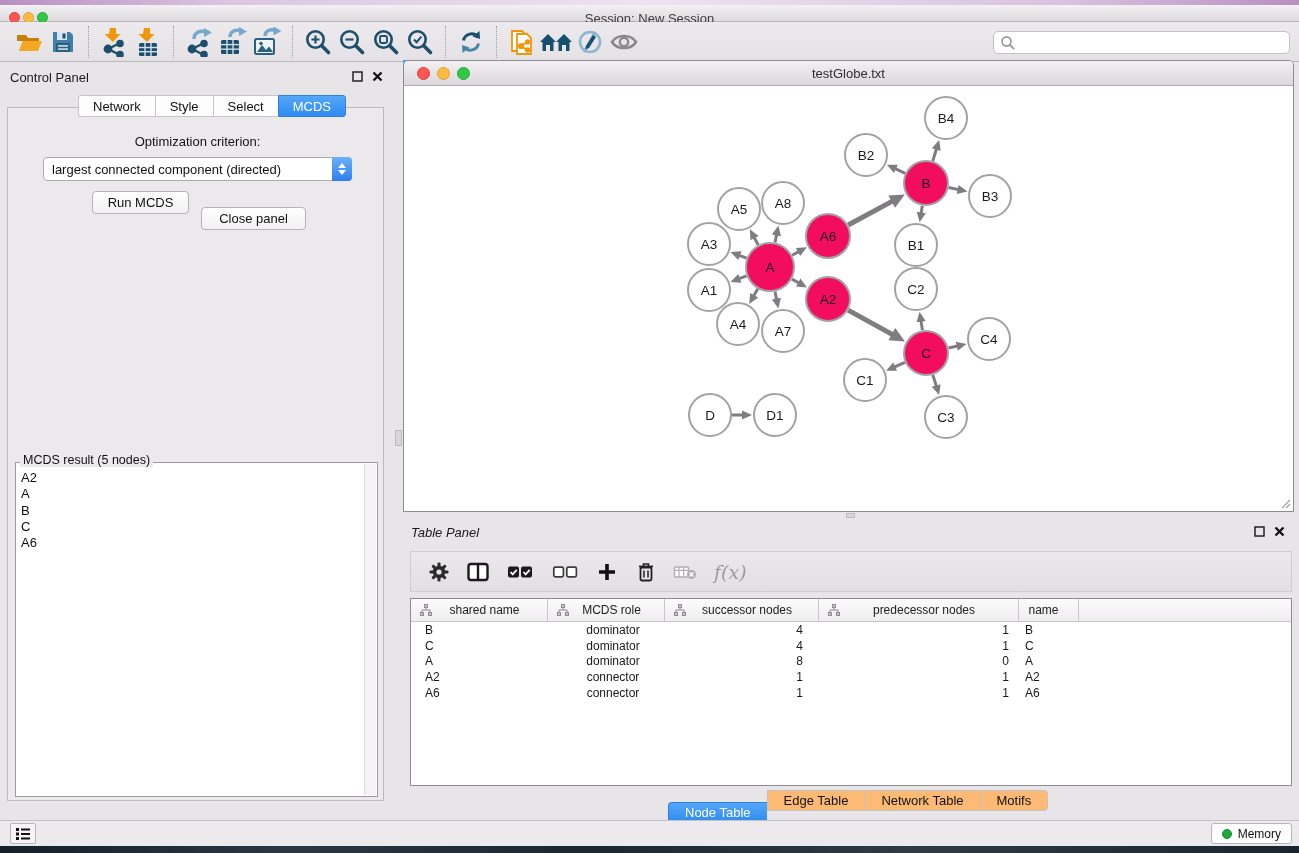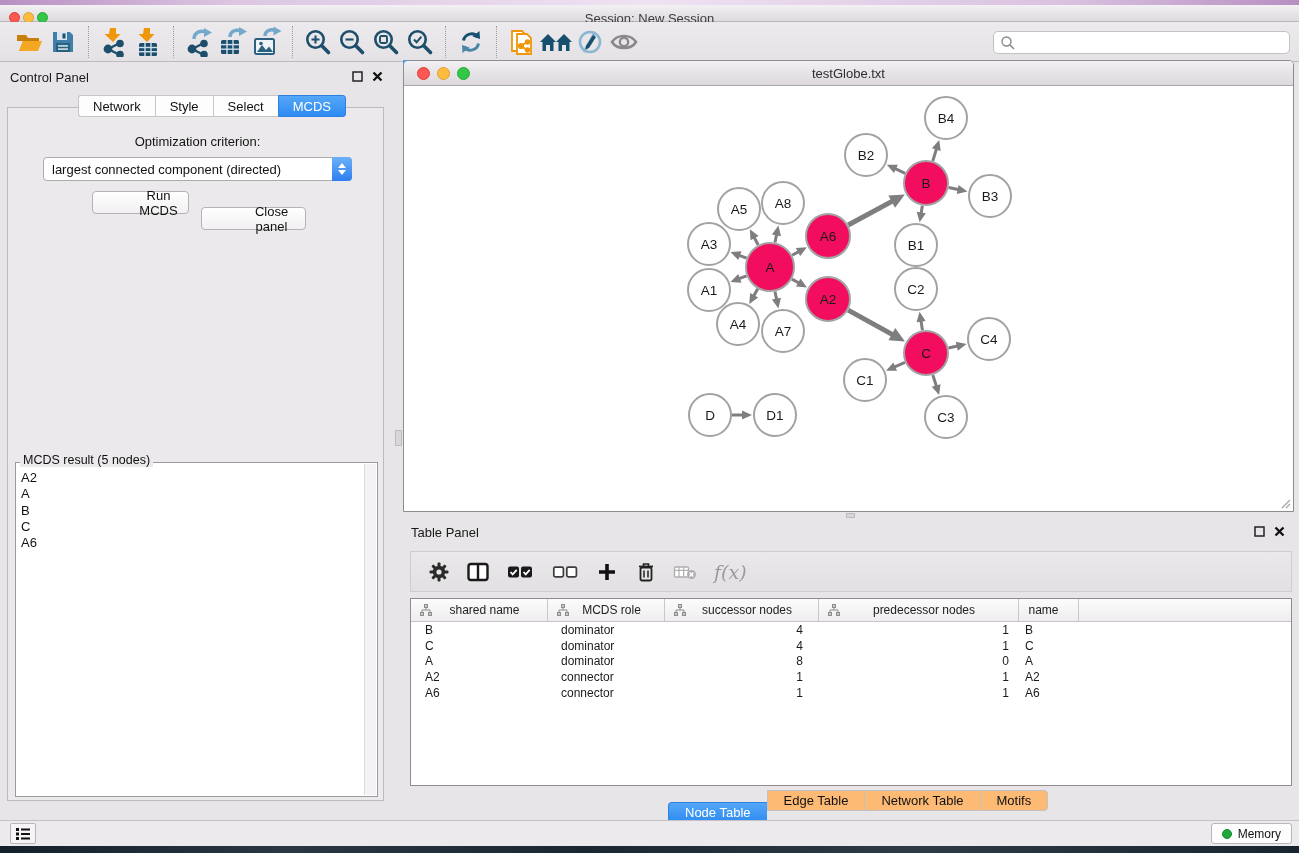--- a/index.html
+++ b/index.html
@@ -43,21 +43,21 @@
   .opt-label { position:absolute; left:0; top:72px; width:395px; text-align:center; font-size:13px; color:#141414; }
   .dropdown { position:absolute; left:43px; top:95px; width:309px; height:24px; background:#fff;
     border:1px solid #ababab; border-radius:4px; display:flex; align-items:center; }
   .dropdown .dd-text { flex:1; font-size:13px; padding-left:8px; color:#111; white-space:nowrap; overflow:hidden; }
   .dd-stepper { width:20px; height:24px; margin-right:-1px; border-radius:0 4px 4px 0;
     background:linear-gradient(#6cb1f8,#2e7ef0); display:flex; flex-direction:column; align-items:center; justify-content:center; gap:2px; }
   .dd-stepper .up { width:0; height:0; border-left:4px solid transparent; border-right:4px solid transparent; border-bottom:5px solid #fff; }
   .dd-stepper .down { width:0; height:0; border-left:4px solid transparent; border-right:4px solid transparent; border-top:5px solid #fff; }
   .cp-btn { position:absolute; top:129px; height:23px; background:linear-gradient(#ffffff,#f2f0f2);
     border:1px solid #b5b3b5; border-radius:4px; font-size:13px; font-family:"Liberation Sans",sans-serif;
-    display:flex; align-items:center; justify-content:center; color:#111;padding-left:36px; }
+    display:flex; align-items:center; justify-content:center; color:#111; }
   .btn-run { left:92px; width:97px; }
   .btn-close { left:201px; width:105px;margin-top:16px; }
   .result-box { position:absolute; left:15px; top:400px; width:363px; height:335px; border:1px solid #9c9a9c; background:#fff; }
   .result-title { position:absolute; left:20px; top:391px; background:#ebe9eb; padding:0 3px; font-size:12.5px; color:#111; z-index:2; }
   .result-list { position:absolute; inset:1px 13px 1px 1px; padding:6px 0 0 4px; font-size:13px; line-height:16.3px; color:#111; }
   .result-scroll { position:absolute; top:1px; right:1px; bottom:1px; width:12px; background:#f4f2f4; border-left:1px solid #dddbdd; }
 
   
   .v-divider-handle { position:absolute; left:395px; top:430px; width:7px; height:16px; background:#d8d6d8; border:1px solid #bdbbbd; }
   .h-divider-handle { position:absolute; left:846px; top:513px; width:9px; height:5px; background:#d8d6d8; border:1px solid #bdbbbd; }
@@ -72,37 +72,37 @@
   .nt-yellow { left:33px; background:#fdbc40; border:0.5px solid #de9f34; }
   .nt-green { left:53px; background:#33c748; border:0.5px solid #27aa35; }
   .net-title { position:absolute; left:0; top:5px; width:100%; text-align:center; font-size:13px; color:#2e2e2e; }
   .net-canvas { position:absolute; left:0; top:25px; width:889px; height:425px; background:#fff; overflow:hidden; }
   .focus-corner { position:absolute; left:-1px; top:-1px; width:0; height:0;
     border-top:6px solid #5b9bd5; border-right:6px solid transparent; }
   .resize-grip { position:absolute; right:2px; bottom:2px; width:12px; height:12px; }
 
   
   .table-panel { position:absolute; left:403px; top:518px; width:896px; height:302px; }
-  .tp-header { position:absolute; left:8px; top:7px; font-size:13px; color:#1a1a1a; }
+  .tp-header { position:absolute; left:8px; top:7px; font-size:13px; color:#1a1a1a;font-style:italic; }
   .tp-icons { position:absolute; right:14px; top:8px; display:flex; gap:9px; align-items:center; }
   .tp-toolbar { position:absolute; left:7px; top:33px; width:882px; height:41px;
     background:linear-gradient(#eae8ea,#e2e0e2); border:1px solid #cfcdcf;
     display:flex; align-items:center; gap:15px; padding-left:16px; }
   .tp-tool { display:flex; align-items:center; justify-content:center; width:24px; height:24px; }
   .fx-label { font-family:"DejaVu Serif","Liberation Serif",serif; font-style:italic;
     font-size:19px; color:#9b999b; margin-left:2px; }
   .data-table { position:absolute; left:7px; top:80px; width:882px; height:188px; background:#fff; border:1px solid #8e8c8e; }
   .thead { display:flex; height:23px; background:linear-gradient(#fcfcfc,#efedef); border-bottom:1px solid #c6c4c6; }
   .th { display:flex; align-items:center; border-right:1px solid #c9c7c9; font-size:12px; color:#222; position:relative; }
   .th .tree { margin-left:9px; }
   .th .th-label { flex:1; text-align:center; padding-right:10px; }
   .c0 { width:137px; } .c1 { width:117px; } .c2 { width:154px; } .c3 { width:200px; } .c4 { width:60px;justify-content:center; } .c5 { flex:1; border-right:none; }
   .tr { display:flex; height:15.7px; font-size:12px; align-items:center; }
   .td { overflow:hidden; white-space:nowrap; }
-  .td.left14 { padding-left:14px; } .td.left13 { padding-left:13px; } .td.left6 { padding-left:6px; }
+  .td.left14 { padding-left:14px; } .td.left13 { padding-left:13px;text-align:center; } .td.left6 { padding-left:6px; }
   .td.num { text-align:right; padding-right:10px; }
   .td.num2 { text-align:right; padding-right:16px; }
   .tp-tabs { position:absolute; left:265px; top:272px; display:flex; }
   .tp-tab { height:21px; background:#fdba74; border:1px solid #c3c1c3; border-right:none; font-size:13px;
     display:flex; align-items:center; justify-content:center; padding:0 16px; color:#111; }
   .tp-tab:first-child { border-radius:4px 0 0 4px;margin-top:12px; }
   .tp-tab:last-child { border-right:1px solid #c3c1c3; border-radius:0 4px 4px 0; }
   .tp-tab.active { background:linear-gradient(#55a7f7,#2e8bf2); border-color:#2e80dd; color:#fff; }
 
   

